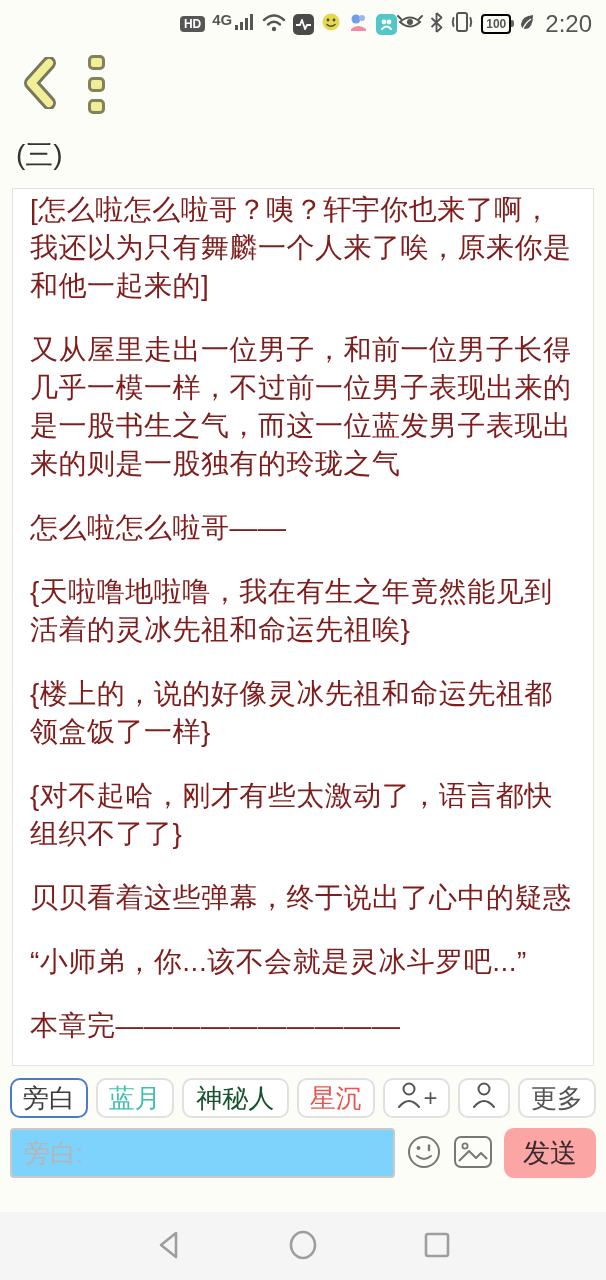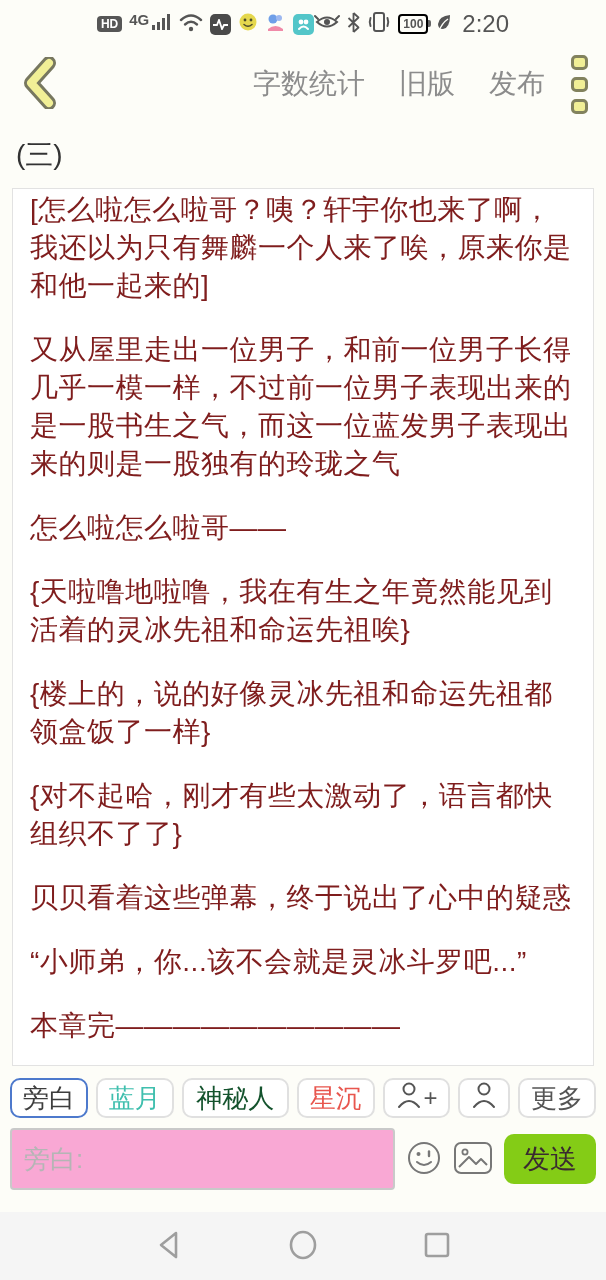--- a/index.html
+++ b/index.html
@@ -5,21 +5,21 @@
   * { margin:0; padding:0; box-sizing:border-box; }
   html,body { width:606px; height:1280px; overflow:hidden; }
   body {
     font-family:"Liberation Sans","DejaVu Sans",sans-serif;
     background:#fdfdf8; color:#3d3d3d; position:relative;
   }
 
   
   .status-bar {
     height:48px; display:flex; align-items:center;
-    justify-content:center; padding:0 14px; color:#555;
+    justify-content:flex-end; padding:0 14px; color:#555;
   }
   .sb-group { display:flex; align-items:center; gap:7px; }
   .hd-badge {
     background:#565656; color:#fff; font-size:12px; font-weight:bold;
     border-radius:4px; padding:2px 4px; line-height:1;
   }
   .net-4g { font-size:15px; font-weight:bold; color:#555; margin-right:-4px; transform:translateY(-5px); }
   .sb-time { font-size:24px; color:#555; margin-left:2px; }
   .app-icon { width:21px; height:21px; border-radius:5px; display:flex; align-items:center; justify-content:center; }
   .battery-box {
@@ -70,22 +70,22 @@
     font-family:inherit; padding:0 6px; min-width:0;
   }
   .char-btn.wide { flex:1.35 1 auto; }
   .plus-sign { font-size:24px; color:#555; }
 
   
   .composer {
     display:flex; align-items:center; padding:10px 10px 0 10px; gap:10px;
   }
   .composer input {
-    width:385px; height:62px; border:2px solid #c9c9c9; border-radius:4px;
-    background:#f9a8d4; font-size:26px; padding:0 12px; color:#3d3d3d;
+    width:385px; height:50px; border:2px solid #c9c9c9; border-radius:4px;
+    background:#7dd3fc; font-size:26px; padding:0 12px; color:#3d3d3d;
     font-family:inherit; outline:none;
   }
   .composer input::placeholder { color:#b5b5b5; }
   .icon-btn {
     background:none; border:none; padding:0; cursor:pointer;
     display:flex; align-items:center; justify-content:center;
   }
   .send-btn {
     margin-left:auto; width:92px; height:50px; border:none; border-radius:10px;
     font-size:27px; color:#3a2b30; cursor:pointer; font-family:inherit;
@@ -181,25 +181,20 @@
 
 <div class="header">
   <button class="icon-btn back-btn">
     <span>
       <svg width="38" height="52" viewBox="0 0 38 52">
         <path d="M28 6 L10 26 L28 46" fill="none" stroke="#77775f" stroke-width="14" stroke-linecap="round" stroke-linejoin="round"></path>
         <path d="M28 6 L10 26 L28 46" fill="none" stroke="#f1ef96" stroke-width="8" stroke-linecap="round" stroke-linejoin="round"></path>
       </svg>
     </span>
   </button>
-  <div class="header-actions">
-    <span>字数统计</span>
-    <span>旧版</span>
-    <span>发布</span>
-  </div>
   <div class="kebab">
     <i></i>
     <i></i>
     <i></i>
   </div>
 </div>
 
 <div class="chapter-title">(三)</div>
 
 <div class="editor">
@@ -263,21 +258,21 @@
   </button>
   <button class="icon-btn">
     <span>
       <svg width="40" height="34" viewBox="0 0 40 34">
         <rect x="2" y="2" width="36" height="30" rx="6" fill="none" stroke="#777" stroke-width="2"></rect>
         <circle cx="12" cy="11" r="2.6" fill="none" stroke="#777" stroke-width="1.8"></circle>
         <path d="M6 26 L16 16 L23 23 L28 18 L34 24" fill="none" stroke="#777" stroke-width="2" stroke-linejoin="round"></path>
       </svg>
     </span>
   </button>
-  <button class="send-btn" style="background: #84cc16;">发送</button>
+  <button class="send-btn" style="background: #fca5a5;">发送</button>
 </div>
 
 <div class="nav-bar">
   <button class="nav-btn">
     <span>
       <svg width="34" height="34" viewBox="0 0 34 34">
         <path d="M24 5 L9 17 L24 29 Z" fill="none" stroke="#9e9e9e" stroke-width="2.6" stroke-linejoin="round"></path>
       </svg>
     </span>
   </button>

